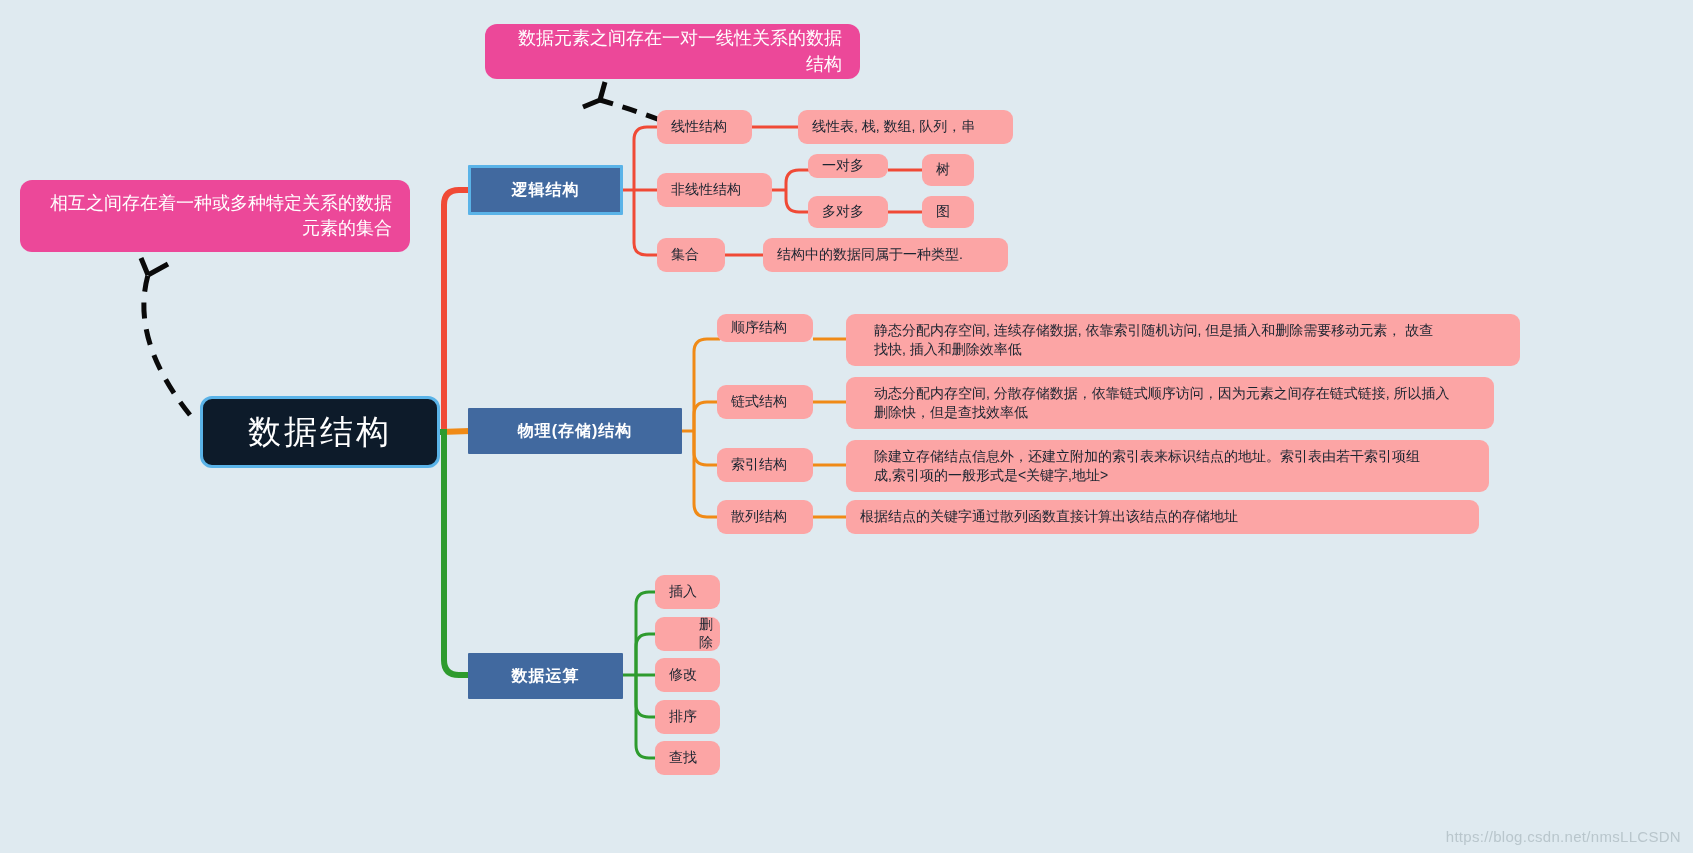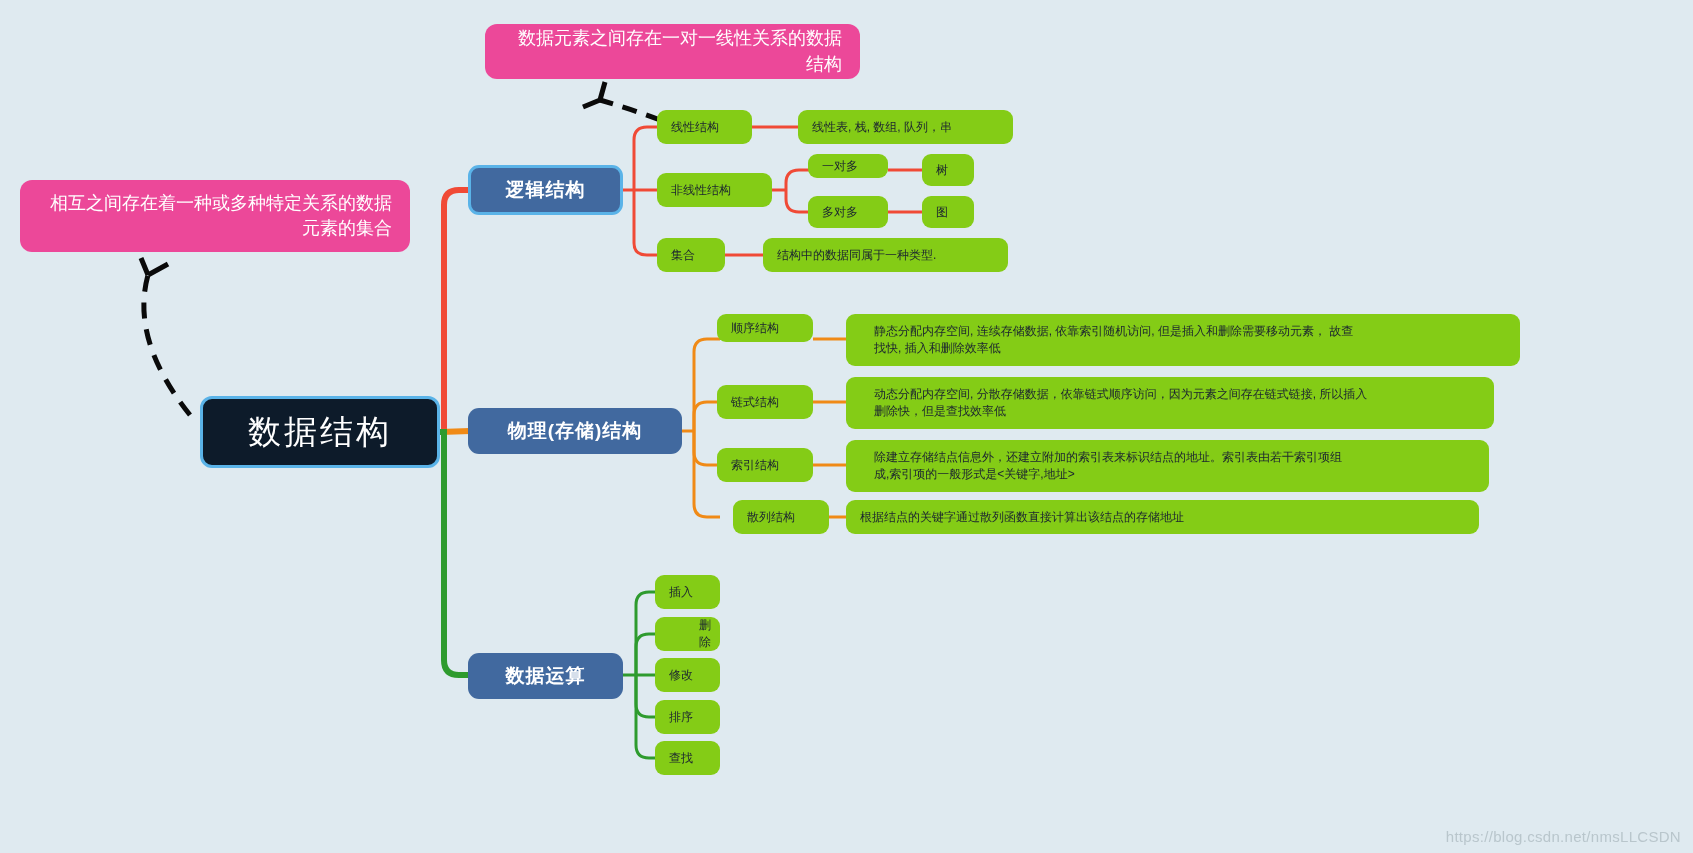--- a/index.html
+++ b/index.html
@@ -45,37 +45,37 @@
     justify-content: center;
     color: #ffffff;
     font-size: 33px;
     font-weight: normal;
     letter-spacing: 3px;
   }
 
   
   .branch {
     background: #41699f;
-    border-radius: 11px;
+    border-radius: 1px;
     color: #ffffff;
-    font-size: 19px;
+    font-size: 16px;
     font-weight: bold;
     justify-content: center;
     letter-spacing: 1px;
   }
   .branch.outlined {
     border: 3px solid #5ab3e8;
   }
 
   
   .pill {
-    background: #84cc16;
+    background: #fca5a5;
     border-radius: 9px;
     color: #1b2430;
-    font-size: 12px;
+    font-size: 14px;
     padding: 0 14px;
   }
   .pill.multiline {
     align-items: center;
     line-height: 1.38;
     padding: 6px 12px;
   }
   .pill .txt { display: block; margin-left: 16px; }
 
   
@@ -224,21 +224,21 @@
   <div class="node pill" style="left:717px; top:448px; width:96px; height:34px;">
     <span>索引结构</span>
   </div>
   <div class="node pill multiline" style="left:846px; top:440px; width:643px; height:52px;">
     <div>
       <span class="txt">除建立存储结点信息外，还建立附加的索引表来标识结点的地址。索引表由若干索引项组</span>
       <span class="txt">成,索引项的一般形式是&lt;关键字,地址&gt;</span>
     </div>
   </div>
 
-  <div class="node pill" style="left:717px; top:500px; width:96px; height:34px;margin-left:16px;">
+  <div class="node pill" style="left:717px; top:500px; width:96px; height:34px;">
     <span>散列结构</span>
   </div>
   <div class="node pill" style="left:846px; top:500px; width:633px; height:34px;">
     <span>根据结点的关键字通过散列函数直接计算出该结点的存储地址</span>
   </div>
 
   <div class="node branch" style="left:468px; top:653px; width:155px; height:46px;">
     <span>数据运算</span>
   </div>
 

